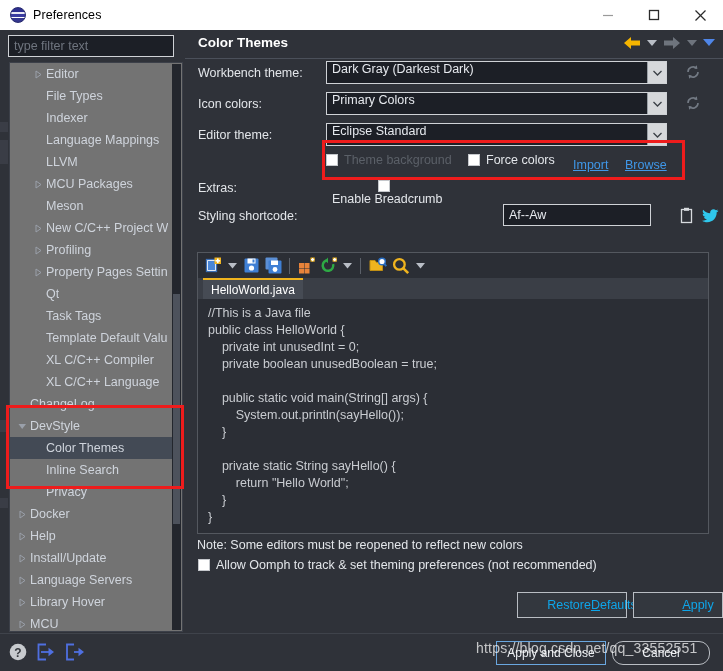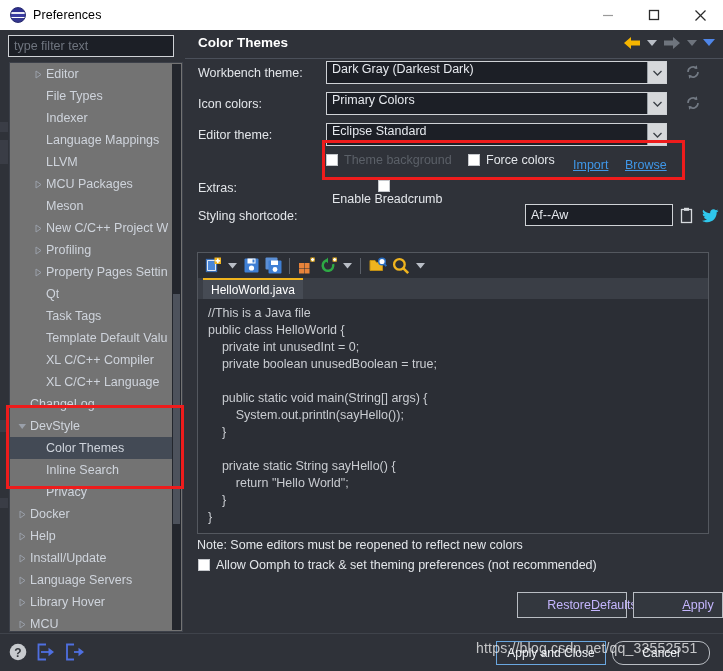--- a/index.html
+++ b/index.html
@@ -118,21 +118,21 @@
   .chkrow { position: relative; height: 24px; }
   .chk {
     width: 12px; height: 12px; background: #ffffff; border: 1px solid #c5c8cc; display: inline-block;
     vertical-align: -2px;
   }
   .chktext { font-size: 12.5px; color: #e3e6ea; margin-left: 6px; }
   .chktext.dim { color: #5b6068; }
   .lnk { font-size: 12.5px; color: #3f97e8; text-decoration: underline; }
 
   .txtfield {
-    position: absolute; left: 340px; top: 2px; width: 148px; height: 22px;
+    position: absolute; left: 318px; top: 2px; width: 148px; height: 22px;
     background: #1c1f26; border: 1px solid #cfd2d6;
     color: #e6e9ee; font-size: 12.5px; padding: 0 5px; outline: none;
     font-family: "Liberation Sans", sans-serif;
   }
 
   
   .redbox { position: absolute; border: 3px solid #ee1c1c; pointer-events: none; }
 
   
   .preview {
@@ -163,21 +163,21 @@
 
   
   .note {
     position: absolute; left: 197px; top: 537px; font-size: 12.5px; color: #e3e6ea;
   }
   .oomph { position: absolute; left: 198px; top: 558px; }
   .btnrow { position: absolute; left: 0; top: 592px; width: 538px; }
   .pbtn {
     position: absolute; height: 26px;
     background: #33373e; border: 1px solid #b9bdc3;
-    color: #c4b5fd; font-size: 12.5px;
+    color: #0ea5e9; font-size: 12.5px;
     display: flex; align-items: center; justify-content: center;
     font-family: "Liberation Sans", sans-serif;
     padding-left: 40px;
   }
   .u { text-decoration: underline; }
 
   
   .bottombar {
     position: absolute; left: 0; top: 633px; width: 723px; height: 38px;
     background: #2f3239; border-top: 1px solid #3f434b;

